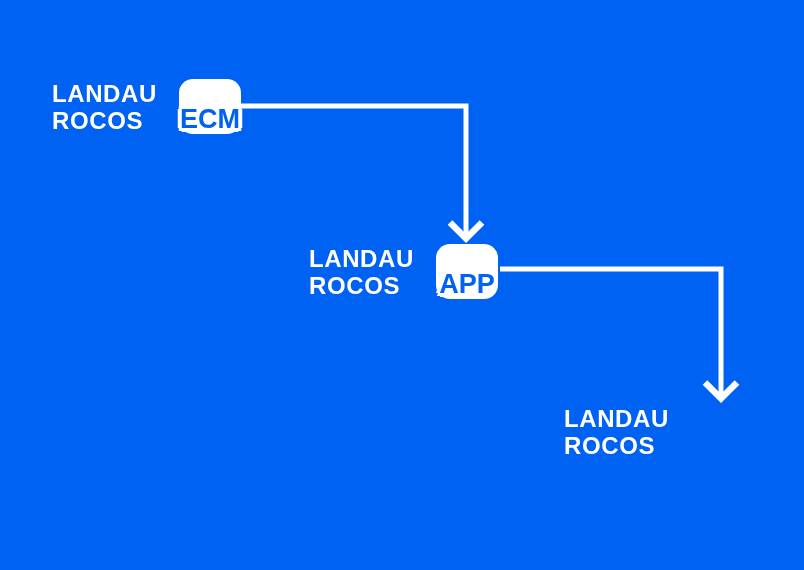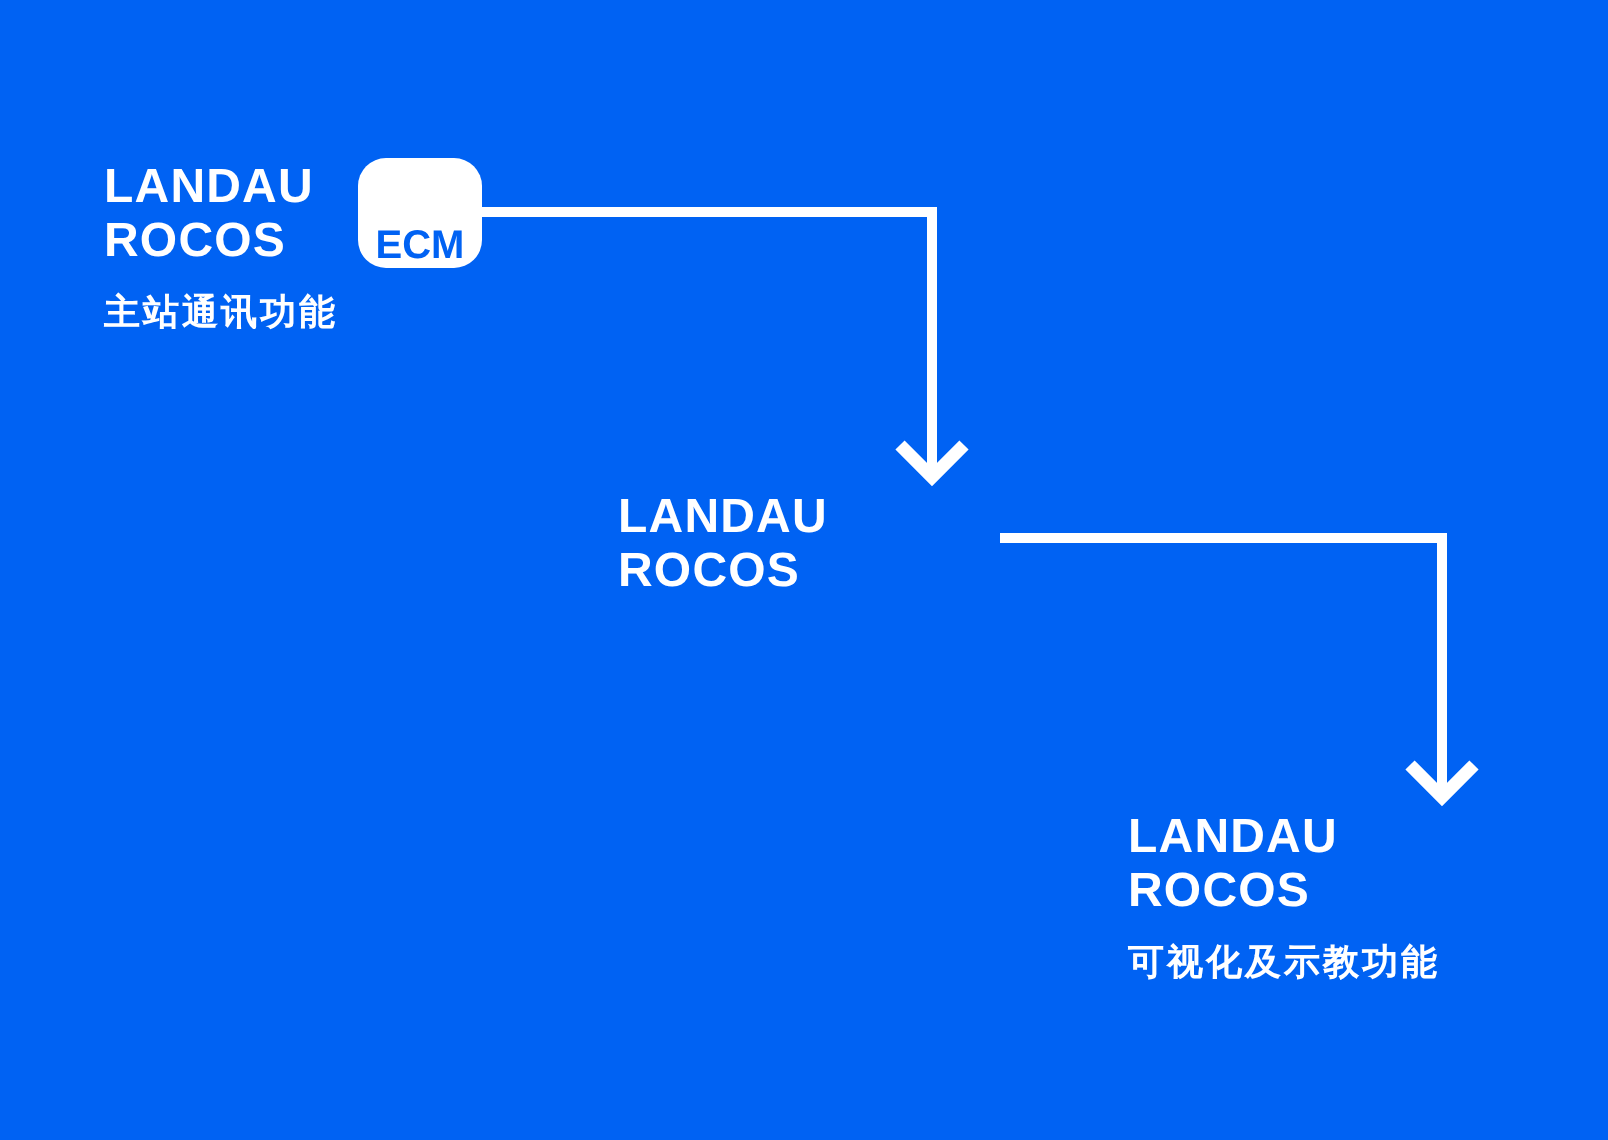--- a/index.html
+++ b/index.html
@@ -22,21 +22,21 @@
     white-space:nowrap;
   }
   .badge {
     position:absolute; left:127px; top:-1px;
     width:62px; height:55px;
     background:#ffffff; border-radius:14px;
   }
   .badge-label {
     position:absolute; left:50%; bottom:1px;
     transform:translateX(-50%);
-    font-size:20px; font-weight:bold; line-height:1;
+    font-size:27px; font-weight:bold; line-height:1;
     white-space:nowrap;
     color:#0062f3;
     text-shadow:
       -3px -3px 0 #fff, 3px -3px 0 #fff, -3px 3px 0 #fff, 3px 3px 0 #fff,
       -4px 0 0 #fff, 4px 0 0 #fff, 0 -4px 0 #fff, 0 4px 0 #fff;
   }
   .caption {
     margin-top:10px;
     color:#ffffff; font-weight:bold;
     font-size:18px; letter-spacing:1.5px;
@@ -59,33 +59,34 @@
 <div class="node" id="node-0">
   <div class="logo-row">
     <div class="wordmark">
       <span>LANDAU</span>
       <span>ROCOS</span>
     </div>
     <div class="badge" style="background: rgb(255, 255, 255);">
       <span class="badge-label" style="color: rgb(0, 98, 243);">ECM</span>
     </div>
   </div>
-  <div class="caption">主站通讯功能</div>
 </div>
 
 <div class="node" id="node-1">
   <div class="logo-row">
     <div class="wordmark">
       <span>LANDAU</span>
       <span>ROCOS</span>
+    </div>
+    <div class="badge" style="background: rgb(255, 255, 255);">
+      <span class="badge-label" style="color: rgb(0, 98, 243);">APP</span>
     </div>
   </div>
 </div>
 
 <div class="node" id="node-2">
   <div class="logo-row">
     <div class="wordmark">
       <span>LANDAU</span>
       <span>ROCOS</span>
     </div>
   </div>
-  <div class="caption">可视化及示教功能</div>
 </div>
 
 </body></html>

